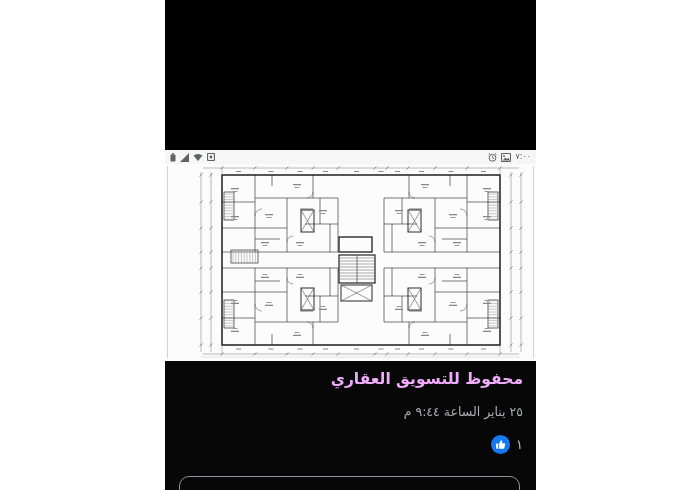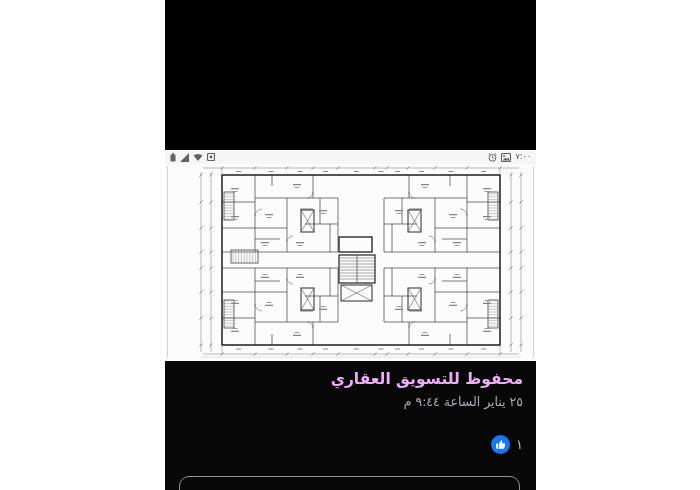--- a/index.html
+++ b/index.html
@@ -9,21 +9,21 @@
   .letterbox{position:absolute;left:0;top:0;width:371px;height:150px;background:#000;}
   .statusbar{position:absolute;left:0;top:150px;width:371px;height:14px;background:#f6f6f6;
              display:flex;align-items:center;justify-content:space-between;box-sizing:border-box;padding:0 5px;}
   .sb-group{display:flex;align-items:center;gap:4px;}
   .sb-group svg{display:block;}
   .sb-time{font-size:8px;color:#4e5257;line-height:1;letter-spacing:0.5px;}
   .photo{position:absolute;left:0;top:164px;width:371px;height:197px;background:#fcfcfc;cursor:pointer;}
   .photo svg{position:absolute;left:0;top:0;}
   .caption{position:absolute;left:0;top:361px;width:371px;height:129px;direction:rtl;}
   .page-name{position:absolute;top:9px;right:13px;color:#f0abfc;font-weight:700;font-size:15.5px;}
-  .timestamp{position:absolute;top:33px;right:13px;color:#a9adb3;font-size:12.5px;}
+  .timestamp{position:absolute;top:43px;right:13px;color:#a9adb3;font-size:12.5px;}
   .like-row{position:absolute;top:74px;right:13px;display:flex;align-items:center;gap:6px;cursor:pointer;}
   .like-count{color:#b9bdc3;font-size:13px;}
   .like-badge{width:19px;height:19px;border-radius:50%;background:#1877f2;display:flex;
               align-items:center;justify-content:center;}
   .cta{position:absolute;top:115px;left:14px;right:16px;height:40px;background:transparent;
        border:1.5px solid #8f9296;border-radius:10px;color:#e4e6eb;font-family:inherit;
        font-size:13px;font-weight:600;padding-top:9px;text-align:center;cursor:pointer;
        overflow:hidden;line-height:1.2;}
 </style>
 </head>

